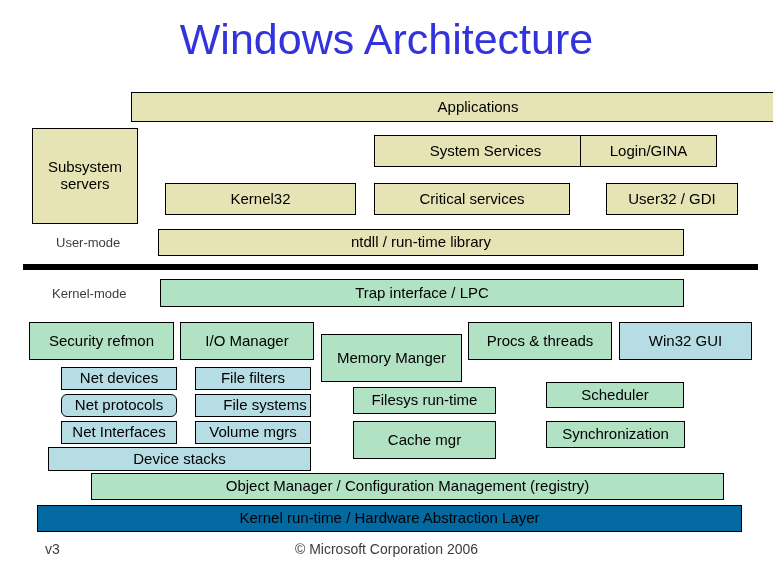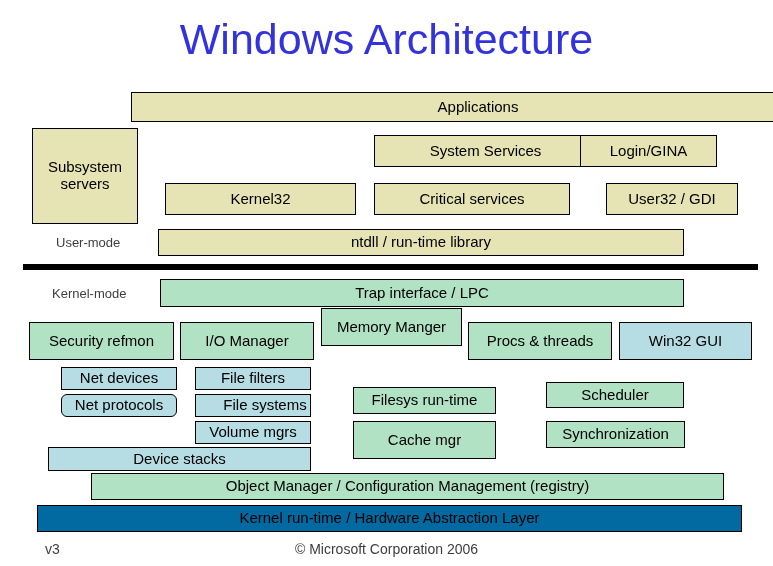--- a/index.html
+++ b/index.html
@@ -92,28 +92,29 @@
   <div id="divider" style="left:23px; top:264px; width:735px; height:6px;"></div>
 
   <div class="modelabel" style="left:52px; top:286px;">Kernel-mode</div>
 
   <div class="box green" style="left:160px; top:279px; width:524px; height:28px;">Trap interface / LPC</div>
 
   <div class="box green" style="left:29px; top:322px; width:145px; height:38px;">Security refmon</div>
 
   <div class="box green" style="left:180px; top:322px; width:134px; height:38px;">I/O Manager</div>
 
-  <div class="box green" style="left:321px; top:308px; width:141px; height:38px;text-align:right;">Memory Manger</div>
+  <div class="box green" style="left:321px; top:334px; width:141px; height:48px;text-align:right;">Memory Manger</div>
 
   <div class="box green" style="left:468px; top:322px; width:144px; height:38px;">Procs &amp; threads</div>
 
   <div class="box blue" style="left:619px; top:322px; width:133px; height:38px;">Win32 GUI</div>
 
   <div class="box blue" style="left:61px; top:367px; width:116px; height:23px;">Net devices</div>
   <div class="box blue" style="left:61px; top:394px; width:116px; height:23px;border-radius:6px;">Net protocols</div>
+  <div class="box blue" style="left:61px; top:421px; width:116px; height:23px;">Net Interfaces</div>
 
   <div class="box blue" style="left:195px; top:367px; width:116px; height:23px;">File filters</div>
   <div class="box blue" style="left:195px; top:394px; width:116px; height:23px;padding-left:24px;">File systems</div>
   <div class="box blue" style="left:195px; top:421px; width:116px; height:23px;">Volume mgrs</div>
 
   <div class="box blue" style="left:48px; top:447px; width:263px; height:24px;">Device stacks</div>
 
   <div class="box green" style="left:353px; top:387px; width:143px; height:27px;">Filesys run-time</div>
   <div class="box green" style="left:353px; top:421px; width:143px; height:38px;">Cache mgr</div>
 

